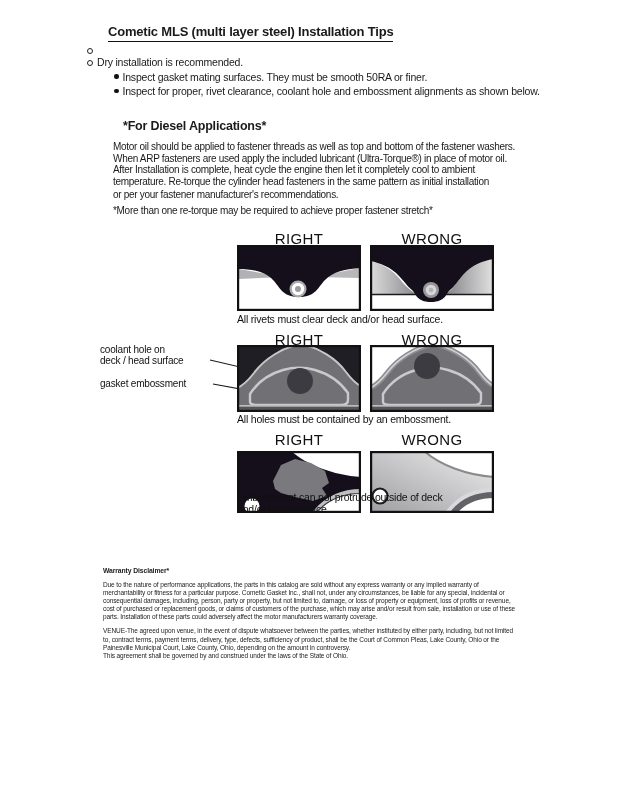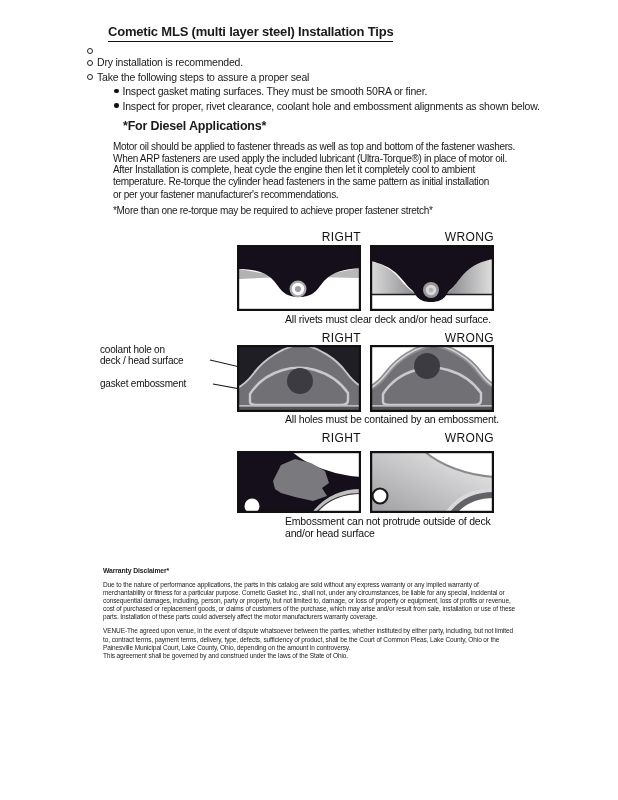--- a/index.html
+++ b/index.html
@@ -17,22 +17,22 @@
   .bullet-row.sub{margin-left:27px;}
   .b-open{flex:0 0 auto;width:4px;height:4px;border:1px solid #222;border-radius:50%;margin:2.5px 4px 0 0;}
   .b-fill{flex:0 0 auto;width:4.5px;height:4.5px;background:#111;border-radius:50%;margin:2.5px 4px 0 0;}
 
   .diesel-head{left:113px;top:119px;font-size:12.5px;font-weight:bold;letter-spacing:-0.2px;margin-left:10px;}
   .bodytext{font-size:10px;letter-spacing:-0.3px;line-height:12.3px;}
   .p1{left:113px;top:141px;}
   .p2{left:113px;top:164px;}
   .note{left:113px;top:205px;}
 
-  .fig-label{font-size:12px;letter-spacing:0.4px;text-align:right;width:124px;color:#111;}
-  .caption{font-size:10.5px;letter-spacing:-0.2px;line-height:11.5px;color:#111;margin-left:48px;}
+  .fig-label{font-size:15px;letter-spacing:0.4px;text-align:center;width:124px;color:#111;}
+  .caption{font-size:10.5px;letter-spacing:-0.2px;line-height:11.5px;color:#111;}
   .callout{font-size:10px;letter-spacing:-0.2px;line-height:11px;width:112px;color:#111;}
   svg.box{display:block;}
 
   .warranty{left:103px;top:567px;width:413px;}
   .warranty h4{margin:0 0 7px 0;font-size:6.8px;letter-spacing:-0.1px;}
   .warranty p{margin:0 0 6px 0;font-size:6.5px;letter-spacing:-0.1px;line-height:8.1px;color:#222;}
 
   .docnum{left:384px;top:755px;font-size:13.5px;letter-spacing:0.3px;color:#0f172a;}
 </style>
 </head>
@@ -42,24 +42,20 @@
 
   <div class="abs title">Cometic MLS (multi layer steel) Installation Tips</div>
 
   <div class="abs tips">
     <div class="bullet-row">
       <span class="b-open"></span>
     </div>
     <div class="bullet-row">
       <span class="b-open"></span>
       <span>Dry installation is recommended.</span>
-    </div>
-    <div class="bullet-row">
-      <span class="b-open"></span>
-      <span>Take the following steps to assure a proper seal</span>
     </div>
     <div class="bullet-row sub">
       <span class="b-fill"></span>
       <span>Inspect gasket mating surfaces.  They must be smooth 50RA or finer.</span>
     </div>
     <div class="bullet-row sub">
       <span class="b-fill"></span>
       <span>Inspect for proper, rivet clearance, coolant hole and embossment alignments as shown below.</span>
     </div>
   </div>
@@ -177,21 +173,21 @@
     </defs>
     <rect x="0" y="0" width="124" height="62" fill="#ffffff"></rect>
     <path d="M0,0 H54 C70,14 96,24 124,26 L124,42 C104,42 90,50 80,62 L0,62 Z" fill="url(#s3g)"></path>
     <path d="M54,0 C70,14 96,24 124,26" fill="none" stroke="#8a8a8e" stroke-width="2"></path>
     <path d="M124,39 C102,39 87,48 77,62" fill="none" stroke="#d9d9db" stroke-width="4"></path>
     <path d="M124,44 C103,44 90,52 81,65" fill="none" stroke="#636367" stroke-width="6"></path>
     <circle cx="10" cy="45" r="7.5" fill="#ffffff" stroke="#1a1a1a" stroke-width="2.2"></circle>
     <rect x="1" y="1" width="122" height="60" fill="none" stroke="#111" stroke-width="2.4"></rect>
   </svg>
 
-  <div class="abs caption preline" style="left:237px;top:516px;">Embossment can not protrude outside of deck
+  <div class="abs caption preline" style="left:237px;top:492px;">Embossment can not protrude outside of deck
 and/or head surface</div>
 
   <div class="abs warranty">
     <h4>Warranty Disclaimer*</h4>
     <p class="preline">Due to the nature of performance applications, the parts in this catalog are sold without any express warranty or any implied warranty of merchantability or fitness for a particular purpose.  Cometic Gasket Inc., shall not, under any circumstances, be liable for any special, incidental or consequential damages, including, person, party or property, but not limited to, damage, or loss of property or equipment, loss of profits or revenue, cost of purchased or replacement goods, or claims of customers of the purchase, which may arise and/or result from sale, installation or use of these parts.  Installation of these parts could adversely affect the motor manufacturers warranty coverage.</p>
     <p class="preline">VENUE-The agreed upon venue, in the event of dispute whatsoever between the parties, whether instituted by either party, including, but not limited to, contract terms, payment terms, delivery, type, defects, sufficiency of product, shall be the Court of Common Pleas, Lake County, Ohio or the Painesville Municipal Court, Lake County, Ohio, depending on the amount in controversy.
 This agreement shall be governed by and construed under the laws of the State of Ohio.</p>
     <p class="preline">All prices and terms are subject to change without notice.</p>
     <p class="preline">Terms COD- Secured with a completed dealer/jobber application on File, COD-Company check with a current credit card number on file.  Open accounts may be established by well rated firms.  A credit application is available upon request.  Open accounts are due payable Net 30 days from date of invoice.  No statement will be sent.  If an account becomes 60 or more days past due, it is subject to being placed on credit hold.  No orders will be shipped or new orders accepted until past due balance is paid.  If an account becomes 90 or more days past due, it is subject to being placed for collections.  All costs of collection are the responsibility of the customer, including attorney fees, court costs, and other expenses of litigation.</p>
     <p class="preline">Returns- Authorized (RGA) must be obtained in advance on all returns.  A packing slip or invoice number must accompany the merchandise.  No returns after 30 days from invoice date.  All returns are subject to a 25% restocking charge.  All custom designed and custom manufactured gaskets are non-returnable.</p>

